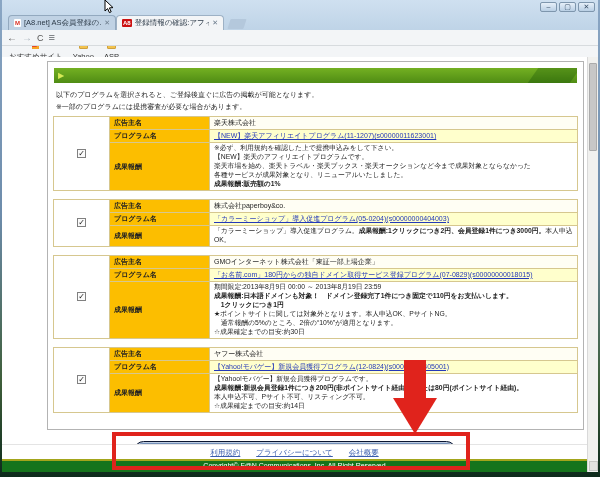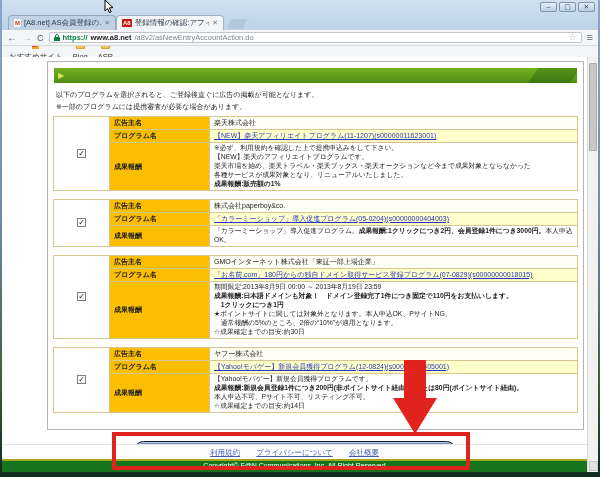--- a/index.html
+++ b/index.html
@@ -103,21 +103,21 @@
     border:4px solid #e0231c; pointer-events:none; z-index:40; }
   .big-arrow { position:absolute; left:259px; bottom:calc(100% + 7px); width:44px;
     height:74px; pointer-events:none; z-index:40; }
   .arrow-shaft { position:absolute; top:0; left:11px; width:22px; height:38px; background:#e0231c; }
   .arrow-head { position:absolute; top:38px; left:0; width:0; height:0;
     border-left:22px solid transparent; border-right:22px solid transparent;
     border-top:36px solid #e0231c; }
   
   .footer-links { position:absolute; left:0; right:0; bottom:13px; height:15px;
     background:#fff; border-top:1px solid #e4e4e4; text-align:center;
-    font-size:7.5px; padding-top:3px; }
+    font-size:7.5px; padding-top:3px;font-family:Liberation Serif, serif; }
   .footer-links a { color:#3a5dae; text-decoration:underline; margin:0 7px; }
   .copyright { position:absolute; left:0; right:0; bottom:0; height:13px;
     background:#15741c; border-top:2px solid #a3a51b; color:#fff; font-size:7px;
     text-align:center; line-height:10px; }
   .copyright a { color:#fff; text-decoration:underline; }
   
   .cursor { position:absolute; left:104px; top:0; z-index:60; pointer-events:none; }
 </style>
 </head>
 <body>
@@ -142,41 +142,31 @@
       <span class="tab-title">登録情報の確認:アフィリ</span>
       <span class="tab-close">✕</span>
     </div>
     <div class="newtab-stub"></div>
   </div>
 
   <div class="toolbar">
     <span class="navbtn">←</span>
     <span class="navbtn fwd">→</span>
     <span class="navbtn reload">C</span>
-    <div class="addressbar">
-      <svg class="lock" viewBox="0 0 6 7">
-        <rect x="0" y="3" width="6" height="4" rx="0.5" fill="#0b8043"></rect>
-        <path d="M1.5 3 V2 a1.5 1.5 0 0 1 3 0 V3" fill="none" stroke="#0b8043" stroke-width="1"></path>
-      </svg>
-      <span class="url-scheme">https://</span>
-        <span class="url-domain">www.a8.net</span>
-        <span class="url-path">/a8v2/asNewEntryAccountAction.do</span>
-      <span class="star">☆</span>
-    </div>
     <span class="menu-btn">≡</span>
   </div>
 
   <div class="bookmarksbar">
     <span class="bm">
       <span class="bm-site-ico"></span>
       <span>おすすめサイト</span>
     </span>
     <span class="bm">
       <span class="folder"></span>
-      <span>Blog</span>
+      <span>Yahoo</span>
     </span>
     <span class="bm">
       <span class="folder"></span>
       <span>ASP</span>
     </span>
   </div>
 
   <div class="viewport">
     <div class="page">
 

